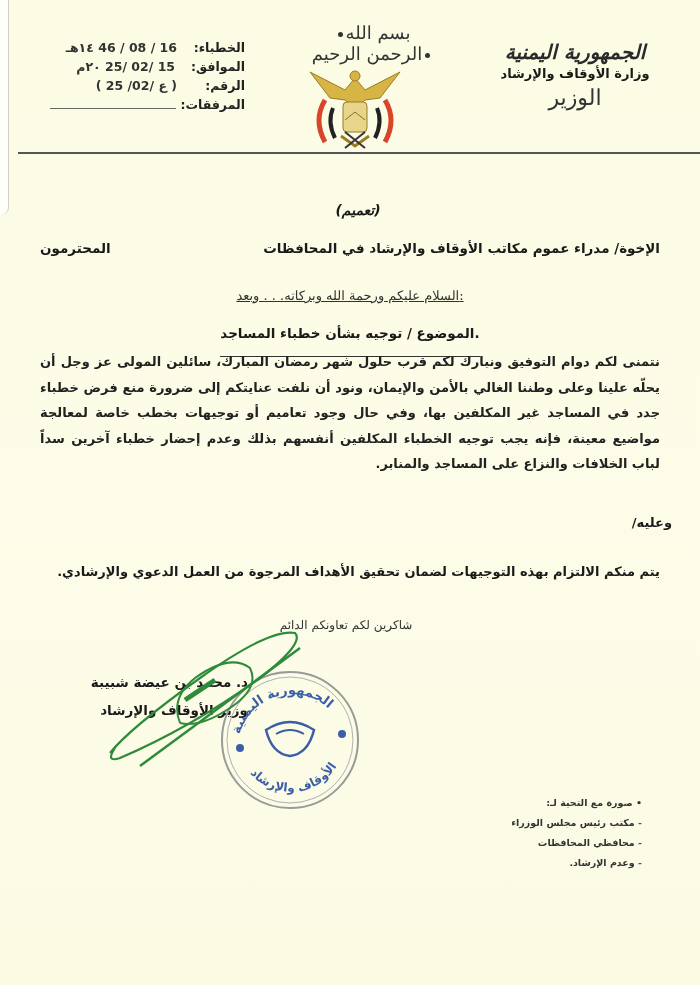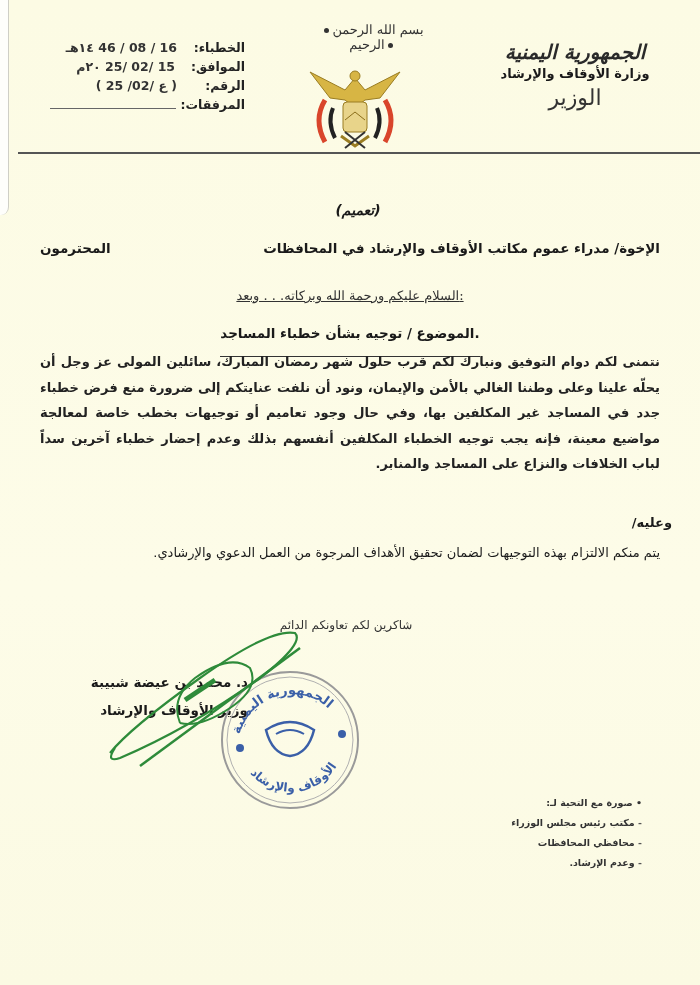--- a/index.html
+++ b/index.html
@@ -15,38 +15,38 @@
     position: absolute; left: 0; top: 0; width: 8px; height: 215px;
     background: #fefefb; border-right: 1px solid #cfcfc6; border-bottom-right-radius: 8px;
   }
   
   .meta { position: absolute; top: 40px; left: 50px; direction: rtl; width: 195px; font-size: 12.5px; font-weight: bold; }
   .meta-row { display: flex; align-items: baseline; height: 19px; white-space: nowrap; }
   .meta-label { color: #222; font-weight: bold; min-width: 52px; }
   .meta-value { font-weight: bold; color: #333; margin-right: 16px; }
   .meta-line { display: inline-block; width: 130px; border-bottom: 1px solid #666; margin-right: 6px; height: 10px; }
   
-  .basmala { position: absolute; top: 22px; left: 305px; width: 135px; text-align: center; font-family: "DejaVu Serif", serif; font-size: 13px; color: #333; }
+  .basmala { position: absolute; top: 22px; left: 305px; width: 135px; text-align: center; font-family: "DejaVu Serif", serif; font-size: 18px; color: #333; }
   .basmala .dot { display: inline-block; width: 5px; height: 5px; background: #333; border-radius: 50%; vertical-align: middle; margin: 0 3px; }
   .emblem { position: absolute; top: 60px; left: 305px; width: 100px; height: 90px; }
   
   .org { position: absolute; top: 40px; right: 30px; width: 190px; text-align: center; direction: rtl; }
   .org-republic { font-family: "DejaVu Serif", serif; font-size: 20px; font-style: italic; color: #2a2a2a; font-weight: bold; }
   .org-ministry { font-size: 13px; font-weight: bold; margin-top: 2px; color: #1a1a1a; }
   .org-minister { font-family: "DejaVu Serif", serif; font-size: 22px; margin-top: 4px; color: #333; }
   .header-rule { position: absolute; top: 152px; left: 18px; right: 0; height: 2px; background: #555; }
   .circular-title { position: absolute; top: 202px; left: 16px; right: 0; text-align: center; font-weight: bold; font-size: 14px; font-style: italic; }
   .addressee { position: absolute; top: 240px; right: 40px; left: 40px; display: flex; justify-content: space-between; direction: rtl; font-weight: bold; font-size: 13.5px; }
   .greeting { position: absolute; top: 288px; left: 0; right: 0; text-align: center; font-family: "DejaVu Serif", serif; font-size: 13px; color: #333; text-decoration: underline; }
   .subject { position: absolute; top: 325px; left: 0; right: 0; text-align: center; font-weight: bold; font-size: 13.5px; }
   .subject span { border-bottom: 1.5px solid #333; padding-bottom: 15px; }
   .para { position: absolute; top: 349px; right: 40px; left: 40px; direction: rtl; text-align: justify; text-align-last: right; font-weight: bold; font-size: 13px; line-height: 25.5px; color: #222; }
   .para p { margin: 0; }
   .therefore { position: absolute; top: 515px; right: 28px; direction: rtl; font-weight: bold; font-size: 13px; }
-  .directive { position: absolute; top: 538px; right: 40px; left: 40px; direction: rtl; text-align: right; font-weight: normal; font-size: 13px; line-height: 29px; }
+  .directive { position: absolute; top: 557px; right: 40px; left: 40px; direction: rtl; text-align: right; font-weight: bold; font-size: 13px; line-height: 29px; }
   .thanks { position: absolute; top: 618px; left: 0; right: 8px; text-align: center; font-family: "DejaVu Serif", serif; font-size: 12px; color: #333; }
   .signer { position: absolute; top: 668px; left: 48px; direction: rtl; text-align: right; font-weight: bold; font-size: 13.5px; line-height: 28px; width: 200px; }
   .signature { position: absolute; top: 618px; left: 100px; width: 210px; height: 150px; }
   .stamp { position: absolute; top: 668px; left: 218px; width: 145px; height: 145px; }
   .cc { position: absolute; top: 793px; right: 58px; direction: rtl; text-align: right; font-size: 9.5px; font-weight: bold; color: #333; line-height: 20px; }
   .cc .cc-item::before { content: "- "; color: #555; }
 </style>
 </head>
 <body>
 

